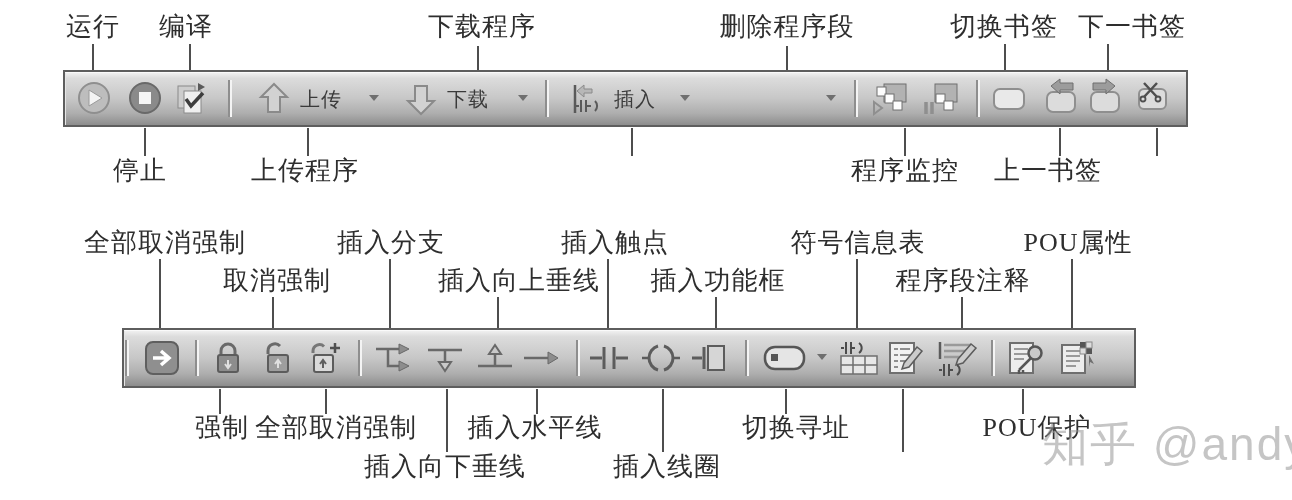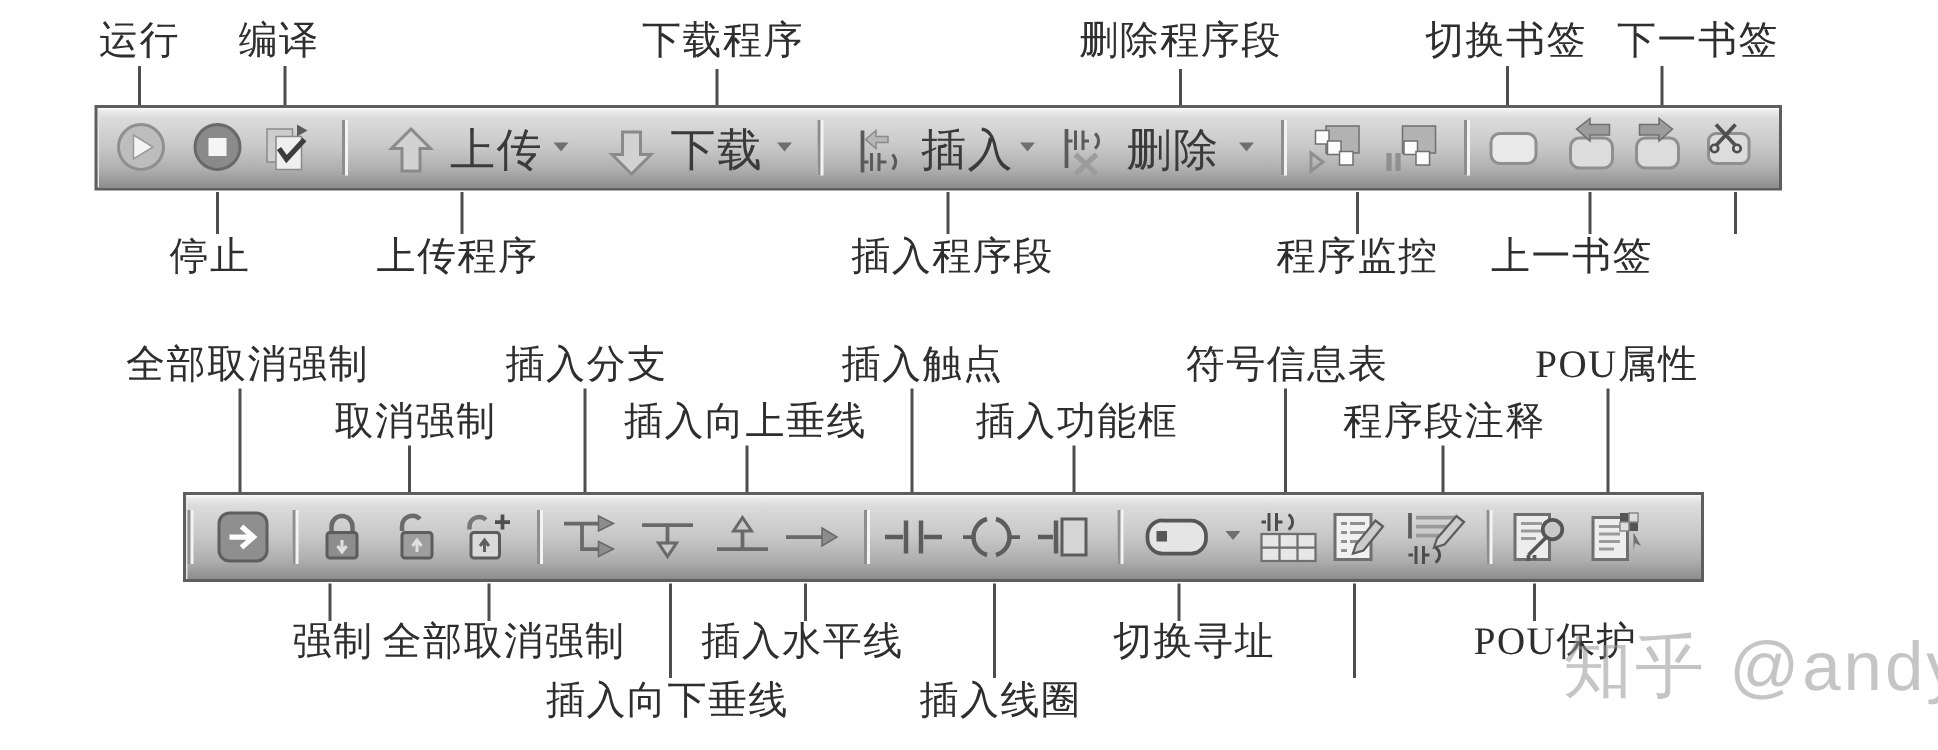--- a/index.html
+++ b/index.html
@@ -5,21 +5,21 @@
   html,body{margin:0;padding:0;background:#fff;}
   .canvas{position:relative;width:1292px;height:500px;background:#ffffff;overflow:hidden;
           font-family:"Liberation Serif","DejaVu Serif",serif;}
   .lbl{position:absolute;transform:translateX(-50%);font-size:26px;color:#2e2e2e;
        white-space:nowrap;letter-spacing:1px;line-height:1.1;}
   .vline{position:absolute;width:2px;background:#4e4e4e;}
   .toolbar{position:absolute;border:2px solid #5e5e5e;
            background:linear-gradient(180deg,#f3f3f3 0%,#dcdcdc 12%,#c7c7c7 50%,#aeaeae 78%,#8d8d8d 100%);
            box-shadow:inset 0 1px 0 #fafafa,inset 1px 0 0 #e6e6e6;}
   .tbtn{position:absolute;display:flex;align-items:center;gap:8px;cursor:default;}
-  .ttext{font-size:30px;color:#3a3a3a;letter-spacing:1px;white-space:nowrap;}
+  .ttext{font-size:20px;color:#3a3a3a;letter-spacing:1px;white-space:nowrap;}
   .sep{position:absolute;width:2px;background:#f4f4f4;border-left:2px solid #8e8e8e;}
   .wm{position:absolute;font-size:46px;color:rgba(150,150,150,0.55);letter-spacing:2px;
       font-family:"Liberation Sans","DejaVu Sans",sans-serif;white-space:nowrap;}
   svg{display:block;}
 </style>
 </head>
 <body>
 
 <div class="canvas">
 
@@ -95,28 +95,20 @@
         <path d="M7 26 h4 M13 20 v12 M18 20 v12 M18 26 h5 M27 21 a7 7 0 0 1 0 10" stroke="#5a5a5a" stroke-width="2" fill="none"></path>
       </svg>
       <span class="ttext">插入</span>
     </div>
     <div class="tbtn" style="left:614px;top:22px">
       <svg width="12" height="8" viewBox="0 0 12 8">
           <path d="M1 1 H11 L6 7 Z" fill="#6f6f6f"></path>
         </svg>
     </div>
 
-    <div class="tbtn" style="left:640px;top:8px">
-      <svg width="38" height="38" viewBox="0 0 38 38">
-        <path d="M6 4 V30" stroke="#5a5a5a" stroke-width="2.5" fill="none"></path>
-        <path d="M6 12 h4 M12 5 v13 M17 5 v13 M17 12 h4 M25 7 a6.5 6.5 0 0 1 0 10" stroke="#5a5a5a" stroke-width="2" fill="none"></path>
-        <path d="M12 21 L26 34 M26 21 L12 34" stroke="#9c9c9c" stroke-width="3.5" fill="none"></path>
-      </svg>
-      <span class="ttext">删除</span>
-    </div>
     <div class="tbtn" style="left:760px;top:22px">
       <svg width="12" height="8" viewBox="0 0 12 8">
           <path d="M1 1 H11 L6 7 Z" fill="#6f6f6f"></path>
         </svg>
     </div>
 
     <div class="sep" style="left:789px;top:8px;height:37px"></div>
 
     <div class="tbtn" style="left:805px;top:8px">
       <svg width="40" height="38" viewBox="0 0 40 38">
@@ -167,32 +159,31 @@
 
   <div class="vline" style="left:144px;top:128px;height:28px"></div>
   <div class="vline" style="left:307px;top:128px;height:28px"></div>
   <div class="vline" style="left:631px;top:128px;height:28px"></div>
   <div class="vline" style="left:904px;top:128px;height:28px"></div>
   <div class="vline" style="left:1059px;top:128px;height:28px"></div>
   <div class="vline" style="left:1156px;top:128px;height:28px"></div>
 
   <div class="lbl" style="left:140px;top:157px">停止</div>
   <div class="lbl" style="left:305px;top:157px">上传程序</div>
-  <div class="lbl" style="left:635px;top:157px">插入程序段</div>
   <div class="lbl" style="left:905px;top:157px">程序监控</div>
   <div class="lbl" style="left:1048px;top:157px">上一书签</div>
 
   <div class="lbl" style="left:165px;top:229px">全部取消强制</div>
   <div class="lbl" style="left:391px;top:229px">插入分支</div>
   <div class="lbl" style="left:615px;top:229px">插入触点</div>
   <div class="lbl" style="left:858px;top:229px">符号信息表</div>
   <div class="lbl" style="left:1078px;top:229px">POU属性</div>
 
   <div class="lbl" style="left:277px;top:267px">取消强制</div>
-  <div class="lbl" style="left:497px;top:267px">插入向上垂线</div>
+  <div class="lbl" style="left:519px;top:267px">插入向上垂线</div>
   <div class="lbl" style="left:718px;top:267px">插入功能框</div>
   <div class="lbl" style="left:963px;top:267px">程序段注释</div>
 
   <div class="vline" style="left:159px;top:259px;height:69px"></div>
   <div class="vline" style="left:389px;top:259px;height:69px"></div>
   <div class="vline" style="left:607px;top:259px;height:69px"></div>
   <div class="vline" style="left:856px;top:259px;height:69px"></div>
   <div class="vline" style="left:1071px;top:259px;height:69px"></div>
   <div class="vline" style="left:272px;top:297px;height:31px"></div>
   <div class="vline" style="left:497px;top:297px;height:31px"></div>

